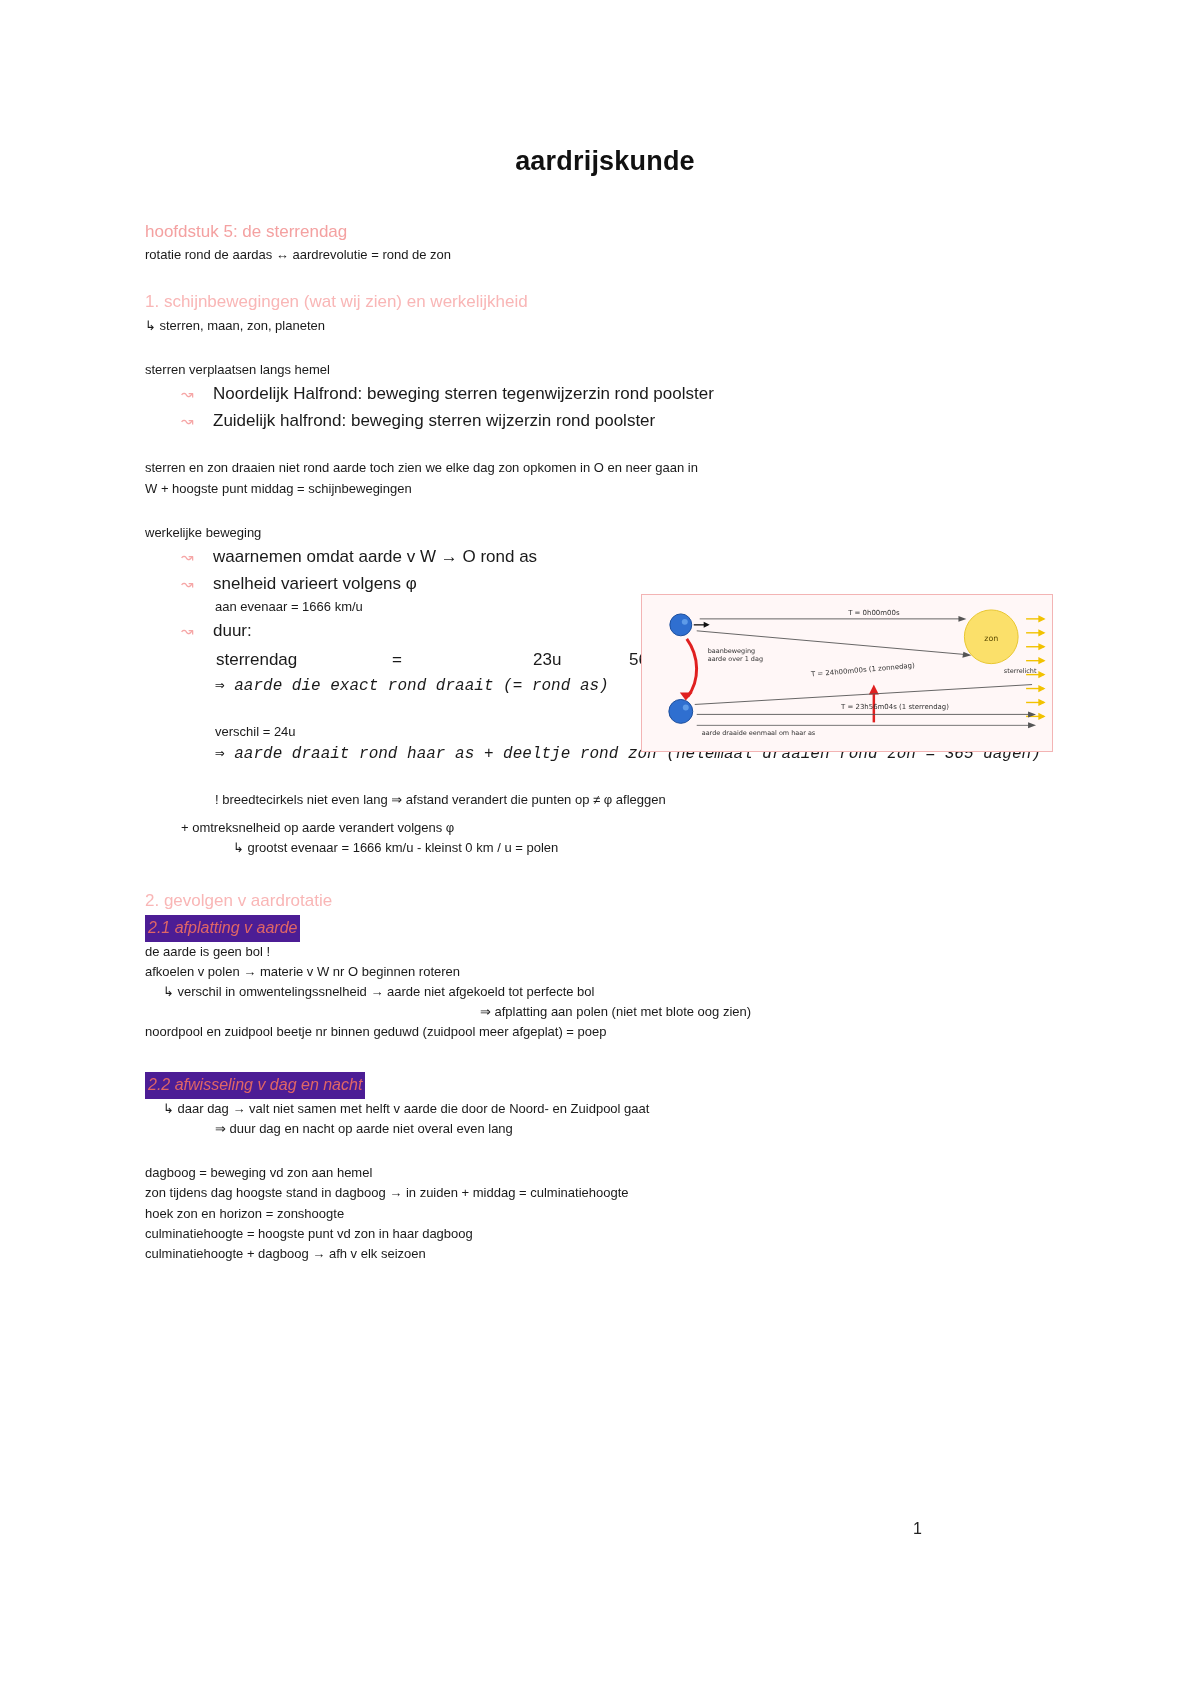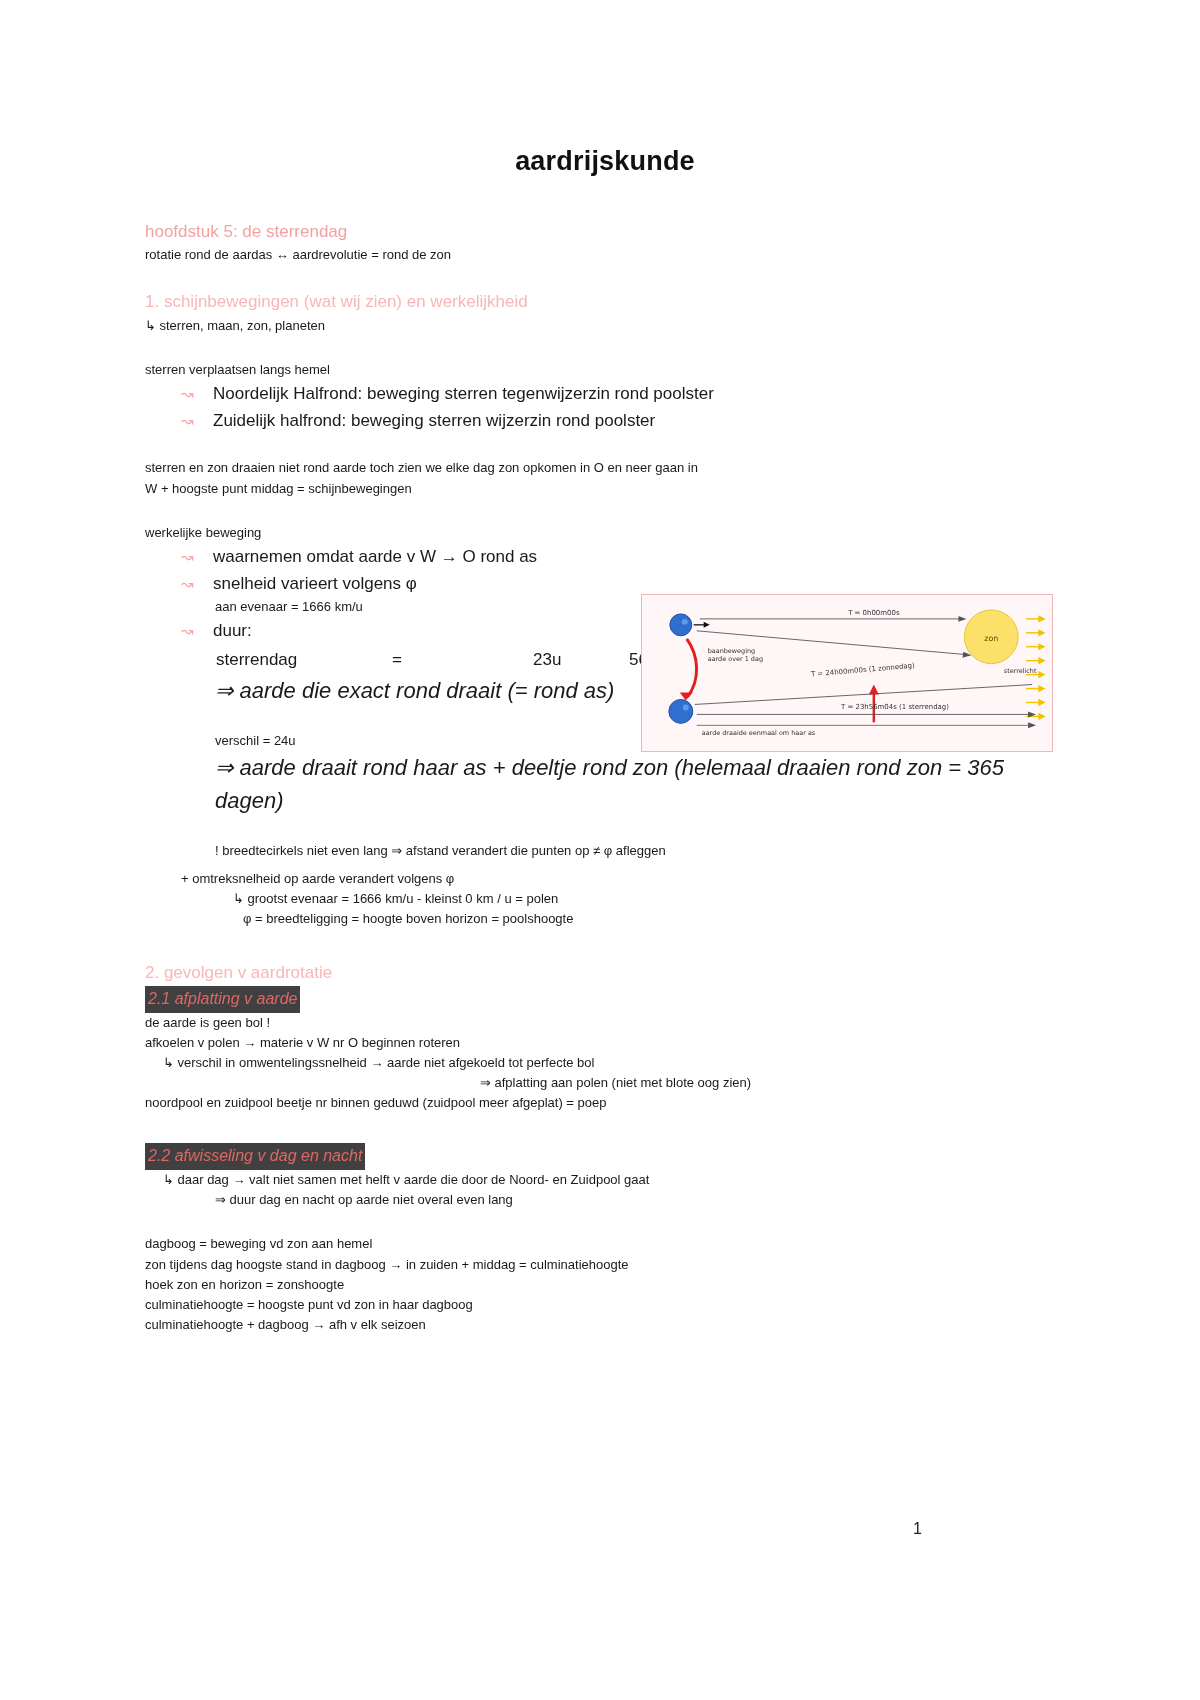--- a/index.html
+++ b/index.html
@@ -69,30 +69,30 @@
   }
   .bullet-mark {
     color: #f6a6a6;
     width: 32px;
     flex: 0 0 32px;
     font-size: 15px;
     padding-top: 2px;
   }
   .bullet-text { flex: 1; }
   .highlight-pink {
-    background: #404040;
+    background: #4c1d95;
     color: #e06666;
     font-style: italic;
     padding: 1px 3px;
     display: inline-block;
   }
   .italic-serif {
-    font-family: Liberation Sans, sans-serif;
+    font-family: Liberation Mono, monospace;
     font-style: italic;
-    font-size: 22px;
+    font-size: 16px;
   }
   .duur-table {
     padding-left: 70px;
     font-size: 17px;
     line-height: 1.6;
   }
   .duur-table td {
     font-size: 17px;
     padding-right: 0;
   }
@@ -194,21 +194,20 @@
     <div class="gap-m"></div>
 
     <p class="line indent2">verschil = 24u</p>
     <p class="italic-serif indent2" style="margin:0;line-height:1.5;">⇒  aarde draait rond haar as  +  deeltje rond zon (helemaal draaien rond zon =  365 dagen)</p>
 
     <div class="gap-m"></div>
 
     <p class="line indent2">! breedtecirkels niet even lang ⇒ afstand verandert die punten op ≠  φ  afleggen</p>
     <p class="line indent1">+ omtreksnelheid op aarde verandert volgens φ</p>
     <p class="line indent3">↳ grootst evenaar = 1666 km/u - kleinst 0 km / u = polen</p>
-    <p class="line" style="padding-left:98px;">φ = breedteligging = hoogte boven horizon = poolshoogte</p>
 
     <div class="gap-l"></div>
 
     <p class="pink-head-2">2. gevolgen v aardrotatie</p>
     <p style="margin:0;line-height:1.55;">
       <span class="highlight-pink">2.1 afplatting v aarde</span>
     </p>
     <p class="line">de aarde is geen bol !</p>
     <p class="line">afkoelen v polen → materie v W nr O beginnen roteren</p>
     <p class="line indent-arrow">↳ verschil in omwentelingssnelheid → aarde niet afgekoeld tot perfecte bol</p>

